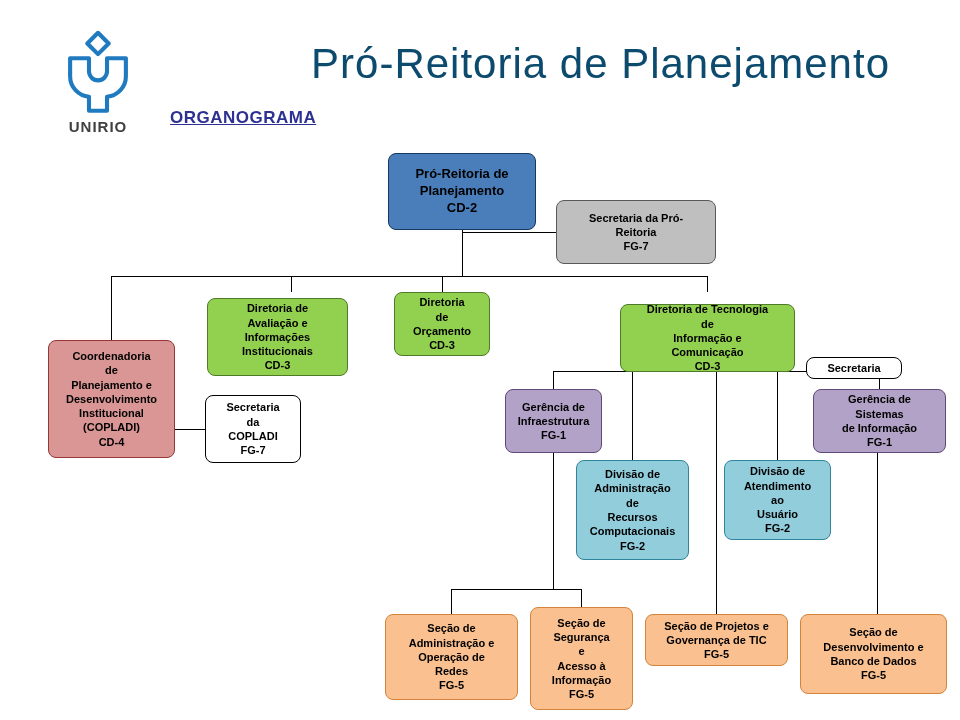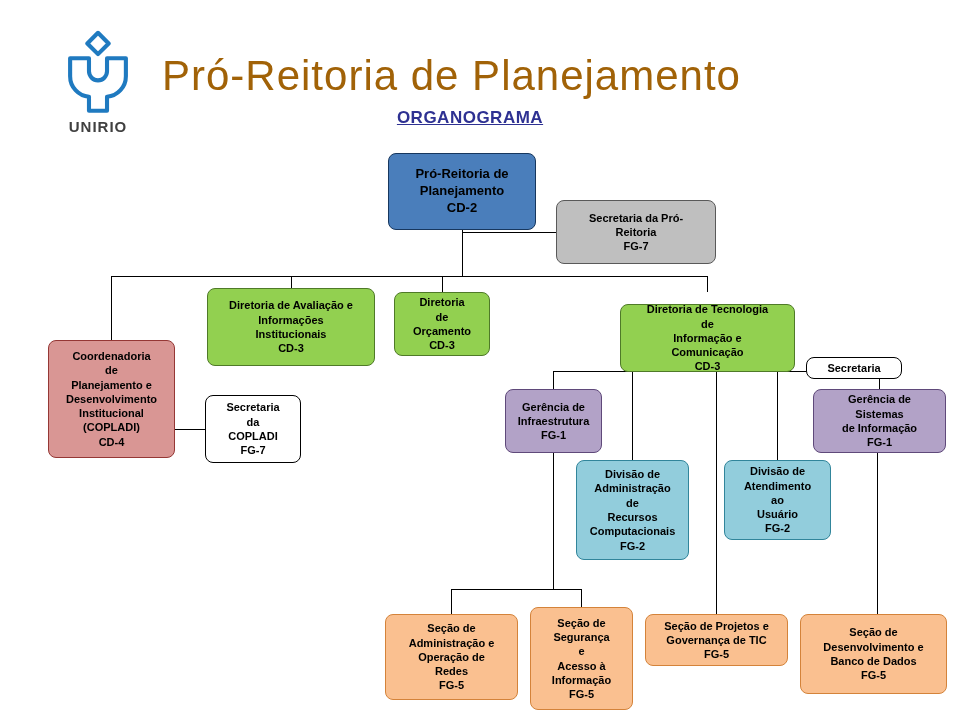--- a/index.html
+++ b/index.html
@@ -1,27 +1,27 @@
 <!DOCTYPE html>
 <html><head>
 <meta charset="utf-8">
 <style>
   html,body{margin:0;padding:0;background:#fff;}
   .slide{
     position:relative;width:960px;height:720px;background:#ffffff;
     font-family:"Liberation Sans", sans-serif;overflow:hidden;
   }
   .title{
-    position:absolute;left:150px;top:40px;width:740px;margin:12px;
-    text-align:left;font-size:42px;font-weight:400;color:#a16207;
+    position:absolute;left:150px;top:40px;width:740px;margin:0;
+    text-align:right;font-size:42px;font-weight:400;color:#0c4a6e;
     letter-spacing:1px;
   }
   .subtitle{
     position:absolute;left:170px;top:108px;width:600px;
-    text-align:center;font-size:17px;font-weight:bold;color:#2e3192;
+    font-size:17px;font-weight:bold;color:#2e3192;
     text-decoration:underline;letter-spacing:0.5px;cursor:pointer;
   }
   .logo{
     position:absolute;left:50px;top:30px;width:96px;text-align:center;
   }
   .logo svg{display:block;margin:0 auto;}
   .logo-text{
     margin-top:2px;font-size:15px;font-weight:bold;color:#404040;letter-spacing:1px;
   }
   .connectors{
@@ -82,21 +82,21 @@
   </svg>
 
   <div class="node c-blue" style="left:388px;top:153px;width:148px;height:77px">Pró-Reitoria de
 Planejamento
 CD-2</div>
 
   <div class="node c-gray" style="left:556px;top:200px;width:160px;height:64px">Secretaria da Pró-
 Reitoria
 FG-7</div>
 
-  <div class="node c-green" style="left:207px;top:288px;width:168px;height:78px">Diretoria de Avaliação e
+  <div class="node c-green" style="left:207px;top:298px;width:141px;height:78px">Diretoria de Avaliação e
 Informações
 Institucionais
 CD-3</div>
 
   <div class="node c-green" style="left:394px;top:292px;width:96px;height:64px">Diretoria de
 Orçamento
 CD-3</div>
 
   <div class="node c-green" style="left:620px;top:304px;width:175px;height:68px">Diretoria de Tecnologia de
 Informação e Comunicação

